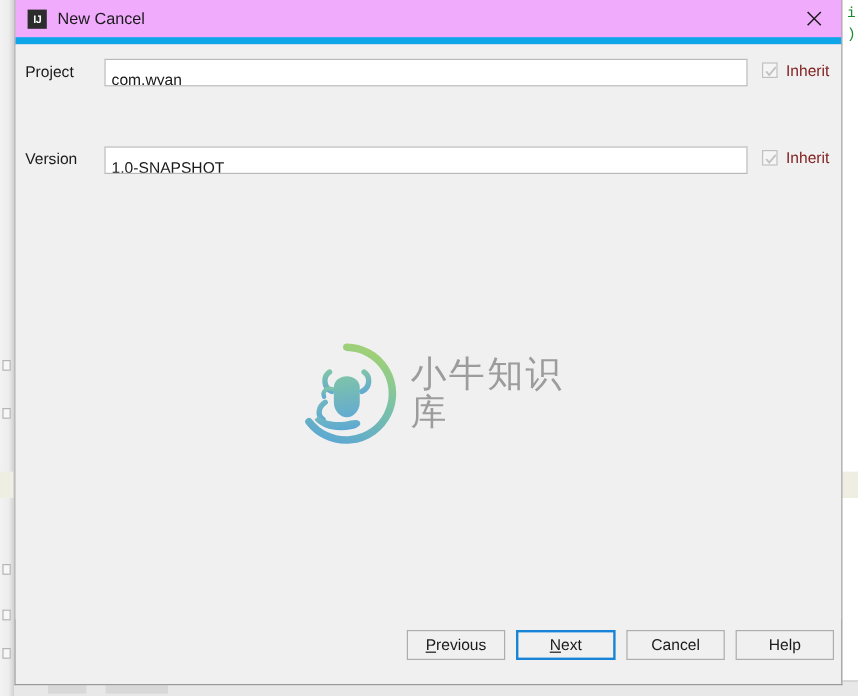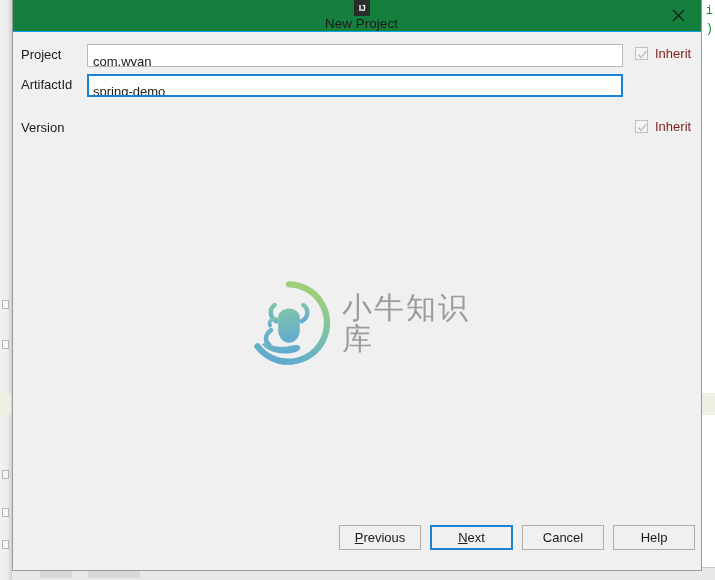--- a/index.html
+++ b/index.html
@@ -89,26 +89,25 @@
     border-top: none;
     box-sizing: border-box;
     display: flex;
     flex-direction: column;
   }
 
   
   #titlebar {
     height: 31px;
     min-height: 31px;
-    background: #15803d;
-    border-bottom: 1px solid #0ea5e9;
-    display: flex;
-    align-items: center;
-    position: relative;
-    flex-direction: column;
+    background: #f0abfc;
+    border-bottom: 6px solid #0ea5e9;
+    display: flex;
+    align-items: center;
+    position: relative;
   }
   #app-icon {
     width: 16px; height: 16px;
     margin-left: 10px;
     background: #2c2c2c;
     color: #ffffff;
     font-size: 9px;
     font-weight: bold;
     font-family: "Liberation Sans", sans-serif;
     display: flex;
@@ -278,21 +277,21 @@
 
   <div class="bg-bottom-bar"></div>
   <div class="bg-bottom-tab" style="left:40px;width:32px;"></div>
   <div class="bg-bottom-tab" style="left:88px;width:52px;"></div>
 </div>
 
 <div id="dialog">
 
   <div id="titlebar">
     <div id="app-icon">IJ</div>
-    <div id="window-title">New Project</div>
+    <div id="window-title">New Cancel</div>
     <div id="close-button">
       <svg width="13" height="13" viewBox="0 0 13 13">
         <line x1="1" y1="1" x2="12" y2="12" stroke="#1a1a1a" stroke-width="1.2"></line>
         <line x1="12" y1="1" x2="1" y2="12" stroke="#1a1a1a" stroke-width="1.2"></line>
       </svg>
     </div>
   </div>
 
   <div id="form-area">
 
@@ -302,27 +301,24 @@
       <div class="inherit-box">
         <span class="checkbox-glyph">
           <svg width="11" height="11" viewBox="0 0 11 11">
             <polyline points="1.5,5.5 4,8.5 9.5,2" fill="none" stroke="#c3c3c3" stroke-width="1.6"></polyline>
           </svg>
         </span>
         <span class="inherit-label">Inherit</span>
       </div>
     </div>
 
-    <div class="form-row" style="top:42px;">
-      <div class="row-label">ArtifactId</div>
-      <input class="row-input focused" type="text" autofocus="" value="spring-demo" style="">
-    </div>
 
     <div class="form-row" style="top:85px;">
       <div class="row-label">Version</div>
+      <input class="row-input" type="text" value="1.0-SNAPSHOT" style="">
       <div class="inherit-box">
         <span class="checkbox-glyph">
           <svg width="11" height="11" viewBox="0 0 11 11">
             <polyline points="1.5,5.5 4,8.5 9.5,2" fill="none" stroke="#c3c3c3" stroke-width="1.6"></polyline>
           </svg>
         </span>
         <span class="inherit-label">Inherit</span>
       </div>
     </div>
 

